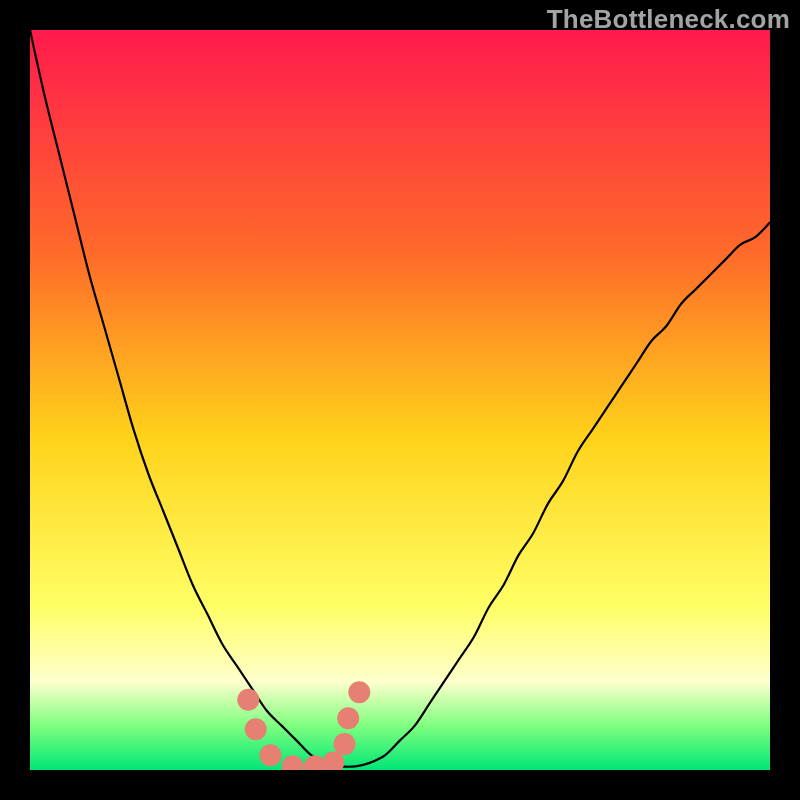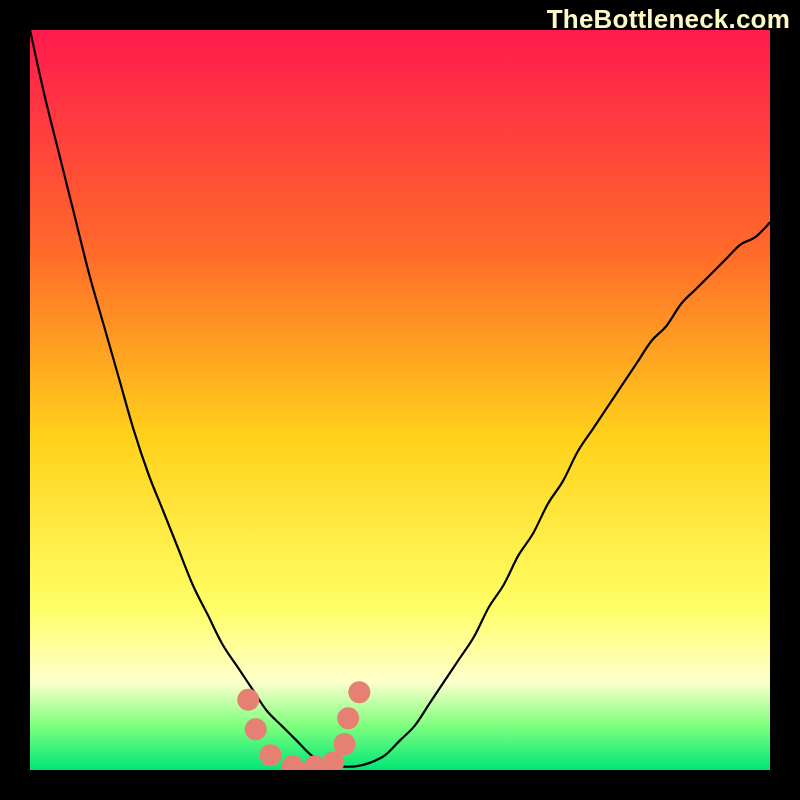--- a/index.html
+++ b/index.html
@@ -20,21 +20,21 @@
     position: absolute;
     left: 30px;
     top: 30px;
     width: 740px;
     height: 740px;
   }
   .watermark {
     position: absolute;
     top: 4px;
     right: 10px;
-    color: #fef9c3;
+    color: #a3a3a3;
     font-size: 26px;
     font-weight: 600;
     letter-spacing: 0.2px;
   }
   svg { display: block; }
 </style>
 </head>
 <body>
 
 <div class="frame">

